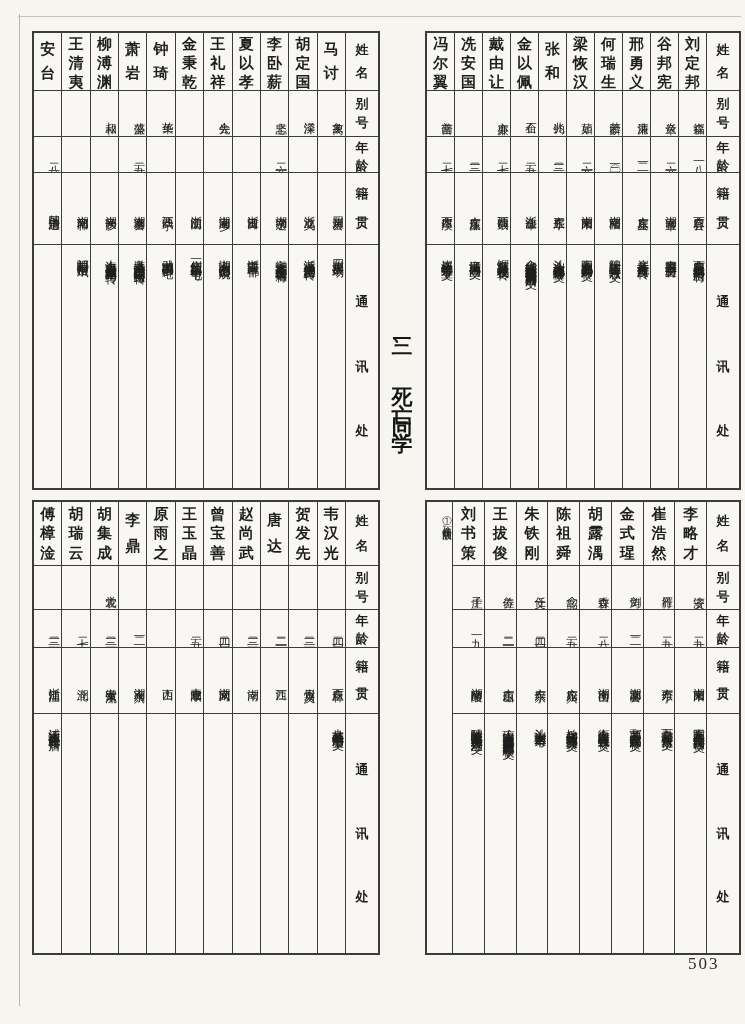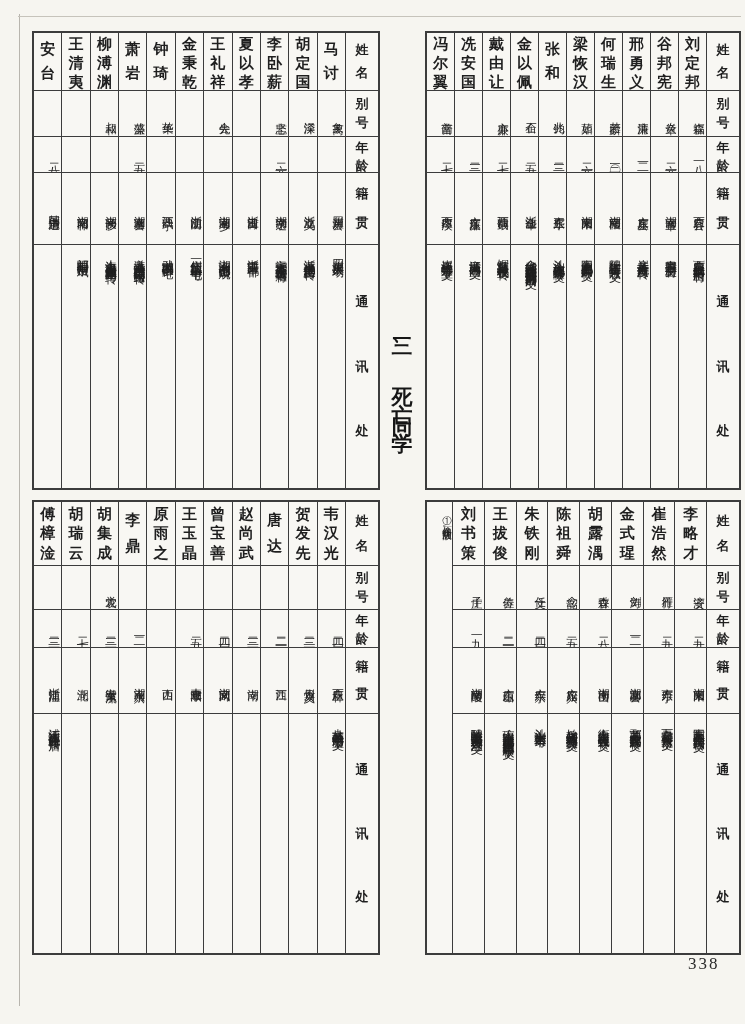--- a/index.html
+++ b/index.html
@@ -618,13 +618,13 @@
       </div>
       <div class="cell stack hcell r4">
         <span>通</span>
         <span>讯</span>
         <span>处</span>
       </div>
     </div>
   </div>
 
 <div class="section-title">三、死亡同学</div>
-<div class="page-number">338</div>
+<div class="page-number">503</div>
 
 </body></html>

